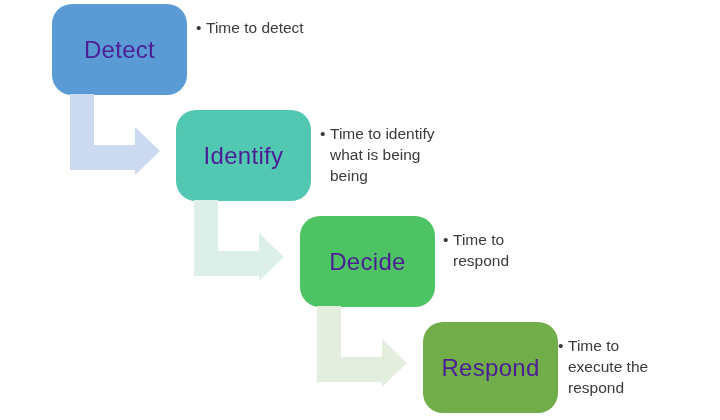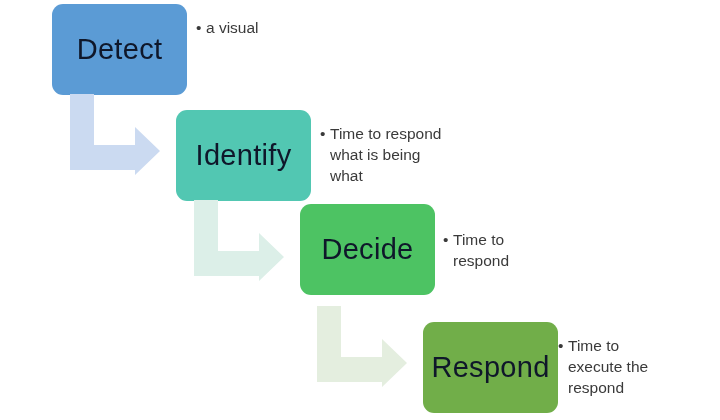--- a/index.html
+++ b/index.html
@@ -11,31 +11,31 @@
     position:relative;
     width:720px;
     height:420px;
     background:#ffffff;
     overflow:hidden;
   }
   .block{
     position:absolute;
     width:135px;
     height:91px;
-    border-radius:11px;
+    border-radius:20px;
     display:flex;
     align-items:center;
     justify-content:center;
-    color:#0f172a;
-    font-size:29px;
+    color:#4c1d95;
+    font-size:24px;
     letter-spacing:.3px;
   }
   .blk0{left:52px;  top:4px;}
   .blk1{left:176px; top:110px;}
-  .blk2{left:300px; top:204px;}
+  .blk2{left:300px; top:216px;}
   .blk3{left:423px; top:322px;}
 
   .arrow{
     position:absolute;
     width:94px;
     height:82px;
   }
   .arr0{left:68px;  top:94px;}
   .arr1{left:192px; top:200px;}
   .arr2{left:315px; top:306px;}
@@ -61,34 +61,33 @@
 
 <div id="stage">
 
   <div class="block blk0" style="background: rgb(91, 155, 213);">
     <span>Detect</span>
   </div>
   <svg class="arrow arr0" viewBox="0 0 94 82">
     <polygon points="2,0 26,0 26,51 67,51 67,33 92,57 67,81 67,76 2,76" fill="#CBDAF1"></polygon>
   </svg>
   <div class="bullets txt0">
-    <div class="line l0"><span class="dot">•</span></div>
-    <div class="line">a visual</div>
+    <div class="line l0"><span class="dot">•</span><span>Time to detect</span></div>
   </div>
 
   <div class="block blk1" style="background: rgb(82, 199, 178);">
     <span>Identify</span>
   </div>
   <svg class="arrow arr1" viewBox="0 0 94 82">
     <polygon points="2,0 26,0 26,51 67,51 67,33 92,57 67,81 67,76 2,76" fill="#DCEFE8"></polygon>
   </svg>
   <div class="bullets txt1">
-    <div class="line l0"><span class="dot">•</span><span>Time to respond</span></div>
+    <div class="line l0"><span class="dot">•</span><span>Time to identify</span></div>
     <div class="line">what is being</div>
-    <div class="line">what</div>
+    <div class="line">being</div>
   </div>
 
   <div class="block blk2" style="background: rgb(77, 195, 99);">
     <span>Decide</span>
   </div>
   <svg class="arrow arr2" viewBox="0 0 94 82">
     <polygon points="2,0 26,0 26,51 67,51 67,33 92,57 67,81 67,76 2,76" fill="#E4EEDF"></polygon>
   </svg>
   <div class="bullets txt2">
     <div class="line l0"><span class="dot">•</span><span>Time to</span></div>

